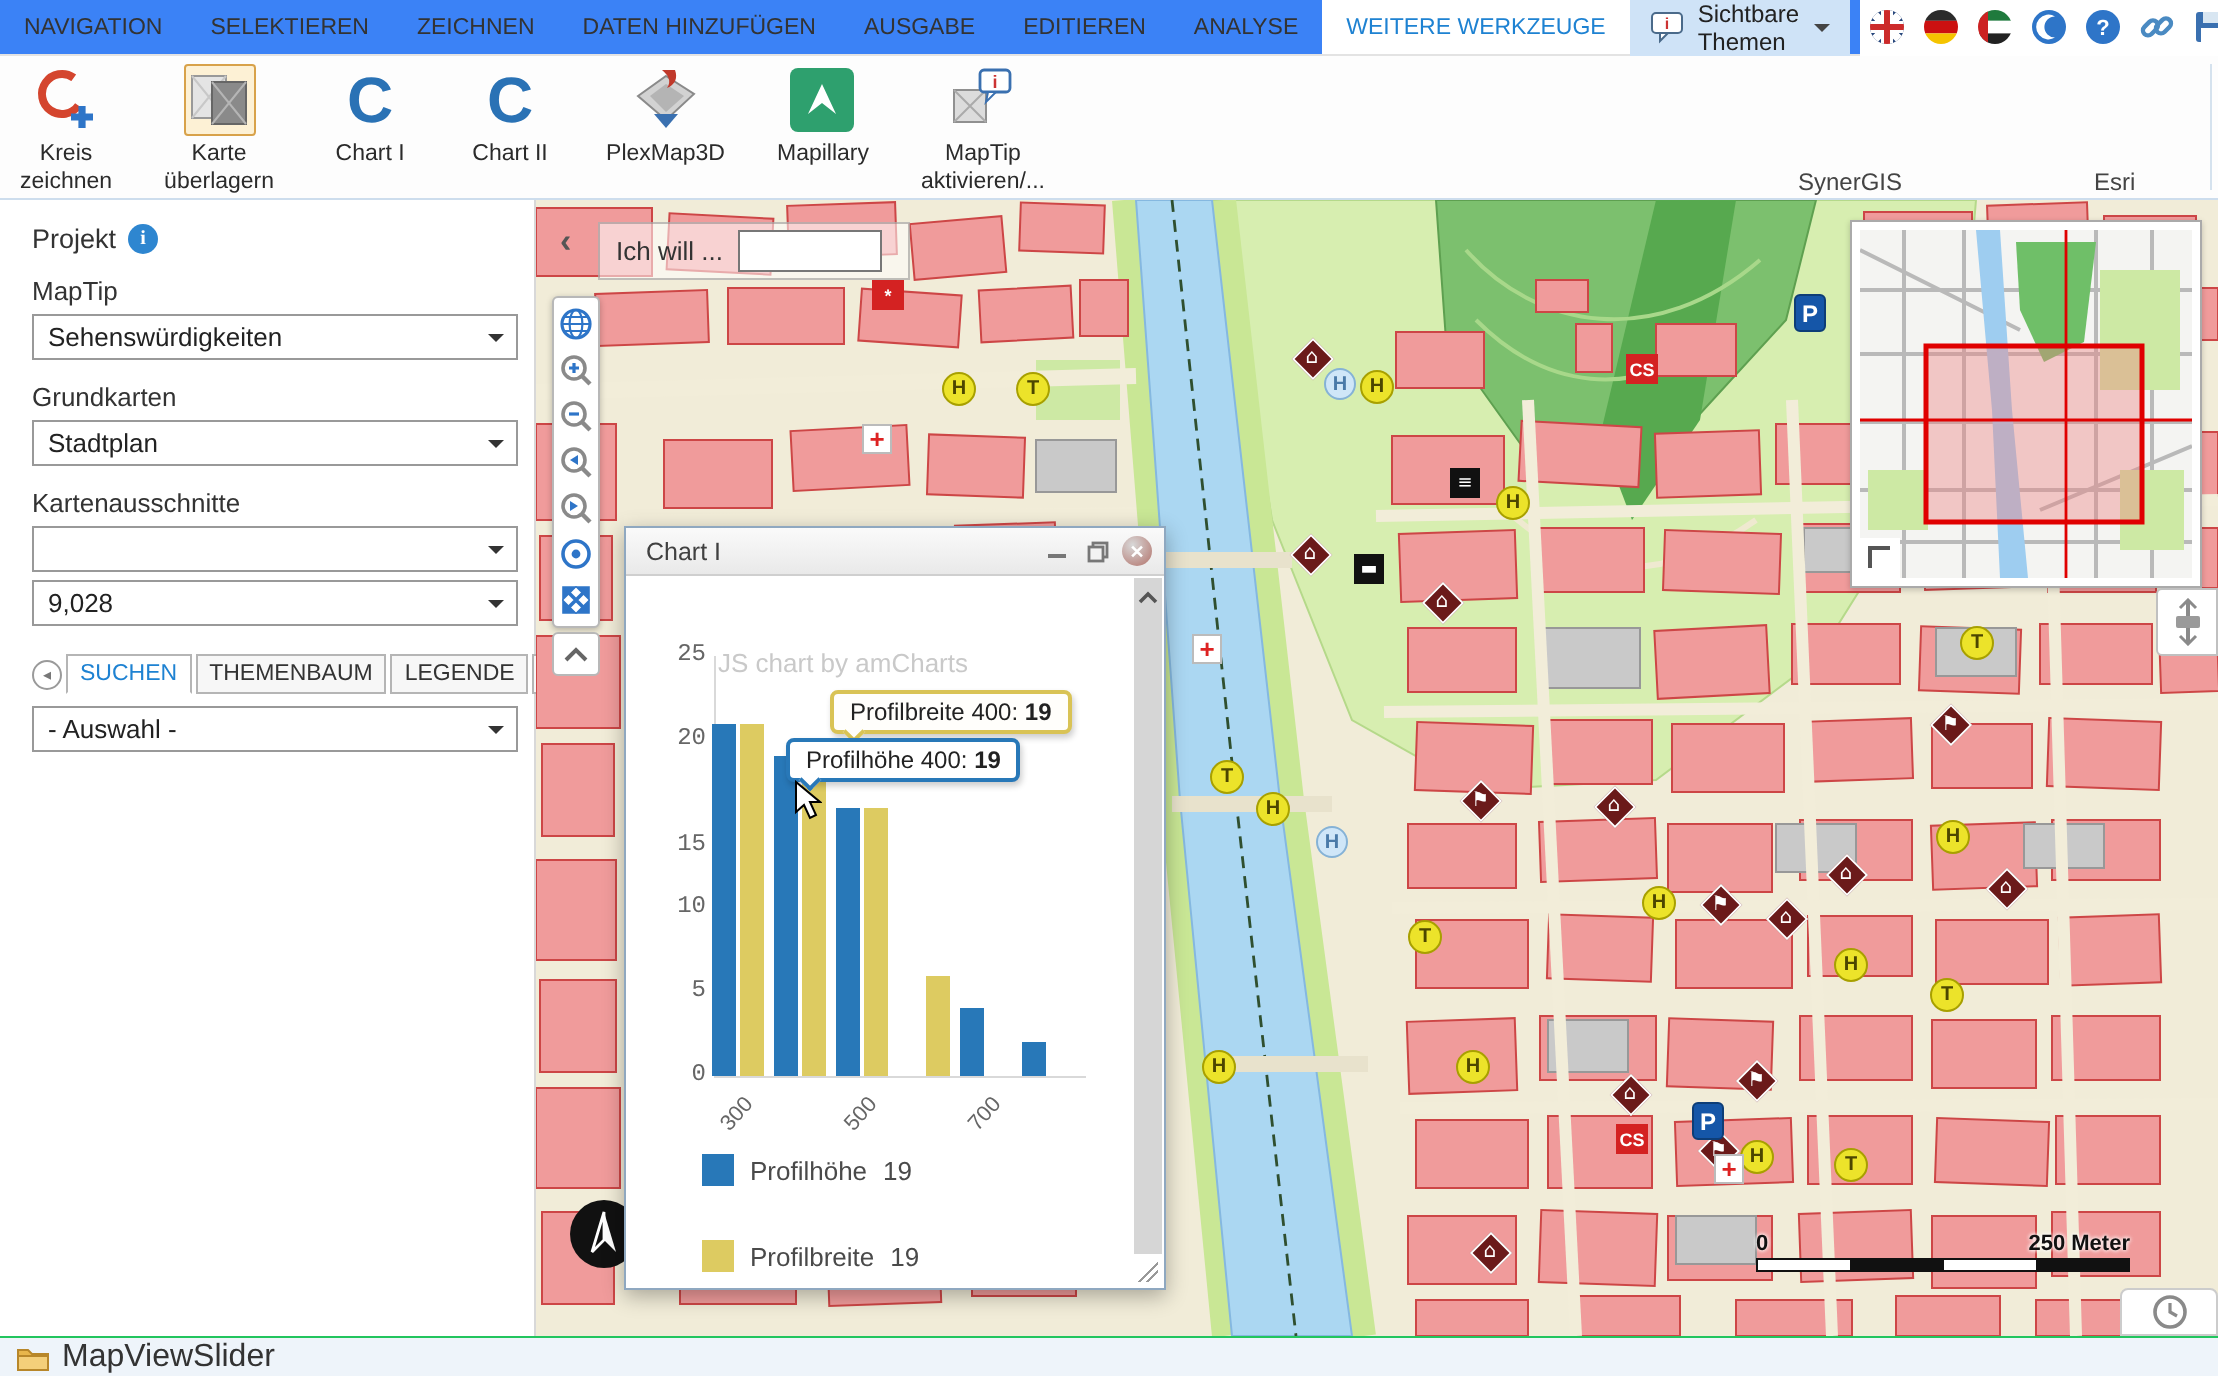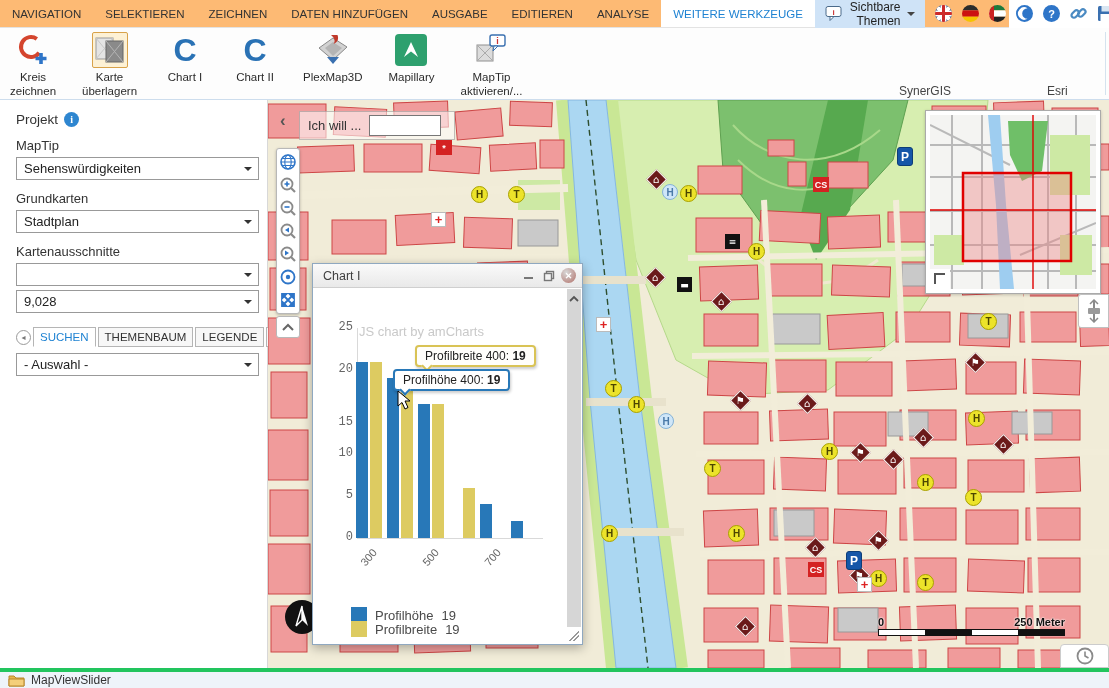--- a/index.html
+++ b/index.html
@@ -1,20 +1,20 @@
 <!DOCTYPE html>
 <html><head>
 <meta charset="utf-8">
 <style>
   * { margin:0; padding:0; box-sizing:border-box; }
   html,body { width:1109px; height:688px; overflow:hidden; font-family:"Liberation Sans",sans-serif; background:#fff; }
   .app { position:relative; width:1109px; height:688px; background:#fff; }
 
   
-  .menubar { position:absolute; left:0; top:0; width:1009px; height:28px; background:#fdba74; border-bottom:1px solid #e3e3e3; display:flex; align-items:stretch;text-align:right; }
+  .menubar { position:absolute; left:0; top:0; width:930px; height:28px; background:#3b82f6; border-bottom:1px solid #e3e3e3; display:flex; align-items:stretch; }
   .menu-tabs { display:flex; }
   .menu-tab { display:flex; align-items:center; padding:0 12px; font-size:11.5px; color:#333; cursor:default; white-space:nowrap; }
   .menu-tab.active { background:#fff; color:#1e82d2; }
   .menu-right { margin-left:auto; display:flex; align-items:center; gap:9px; padding-right:6px; }
   .themes-btn { display:flex; align-items:center; gap:6px; background:#cfe3f7; height:28px; padding:0 10px; font-size:12px; color:#222; }
   .mi { display:flex; align-items:center; justify-content:center; width:19px; height:19px; }
   .caret-dn { width:0; height:0; border:4px solid transparent; border-top-color:#444; margin-top:4px; }
 
   
   .ribbon { position:absolute; left:0; top:28px; width:1109px; height:72px; background:#fdfdfd; border-bottom:1px solid #cddded; }
@@ -99,21 +99,21 @@
   .ttip .tail { position:absolute; left:6px; bottom:-5px; width:8px; height:8px; background:#fffefb; transform:rotate(45deg); }
   .tt-y { border:2px solid #d9c355; } .tt-y .tail { border-right:2px solid #d9c355; border-bottom:2px solid #d9c355; }
   .tt-b { border:2px solid #2878b8; background:#fff; } .tt-b .tail { background:#fff; border-right:2px solid #2878b8; border-bottom:2px solid #2878b8; }
   .legend { position:absolute; left:38px; }
   .legend .sw { display:inline-block; width:16px; height:16px; vertical-align:-3px; }
   .legend .nm { margin-left:8px; font-size:13px; color:#4a4a4a; }
   .legend .vl { margin-left:8px; font-size:13px; color:#4a4a4a; }
   .cursor { position:absolute; left:84px; top:126px; }
 
   
-  .statusbar { position:absolute; left:0; top:668px; width:1109px; height:20px; background:#eef4fa; border-top:4px solid #22c55e; display:flex; align-items:center; gap:6px; padding-left:8px; font-size:12px; color:#333; }
+  .statusbar { position:absolute; left:0; top:668px; width:1109px; height:20px; background:#eef4fa; border-top:1px solid #22c55e; display:flex; align-items:center; gap:6px; padding-left:8px; font-size:16px; color:#333; }
 </style>
 </head>
 <body>
 
 <div class="app">
 
   <div class="menubar">
     <div class="menu-tabs" id="menu-tabs">
         <div class="menu-tab">NAVIGATION</div>
         <div class="menu-tab">SELEKTIEREN</div>
@@ -742,21 +742,21 @@
 
         <div class="ttip tt-y" style="left:102px;top:81px;">
           <span>Profilbreite 400:</span> <b>19</b>
           <span class="tail"></span>
         </div>
         <div class="ttip tt-b" style="left:80px;top:105px;">
           <span>Profilhöhe 400:</span> <b>19</b>
           <span class="tail"></span>
         </div>
 
-        <div class="legend" style="top:342px;">
+        <div class="legend" style="top:313px;">
           <span class="sw" style="background:#2878b8"></span><span class="nm">Profilhöhe</span><span class="vl">19</span>
         </div>
         <div class="legend" style="top:356px;">
           <span class="sw" style="background:#ddcb61"></span><span class="nm">Profilbreite</span><span class="vl">19</span>
         </div>
 
         <div class="cursor">
           <svg width="14" height="20">
               <polygon points="1,1 1,16 5,12.5 8,19 11,17.5 8,11 13,11" fill="#fff" stroke="#000" stroke-width="1"></polygon>
             </svg>

